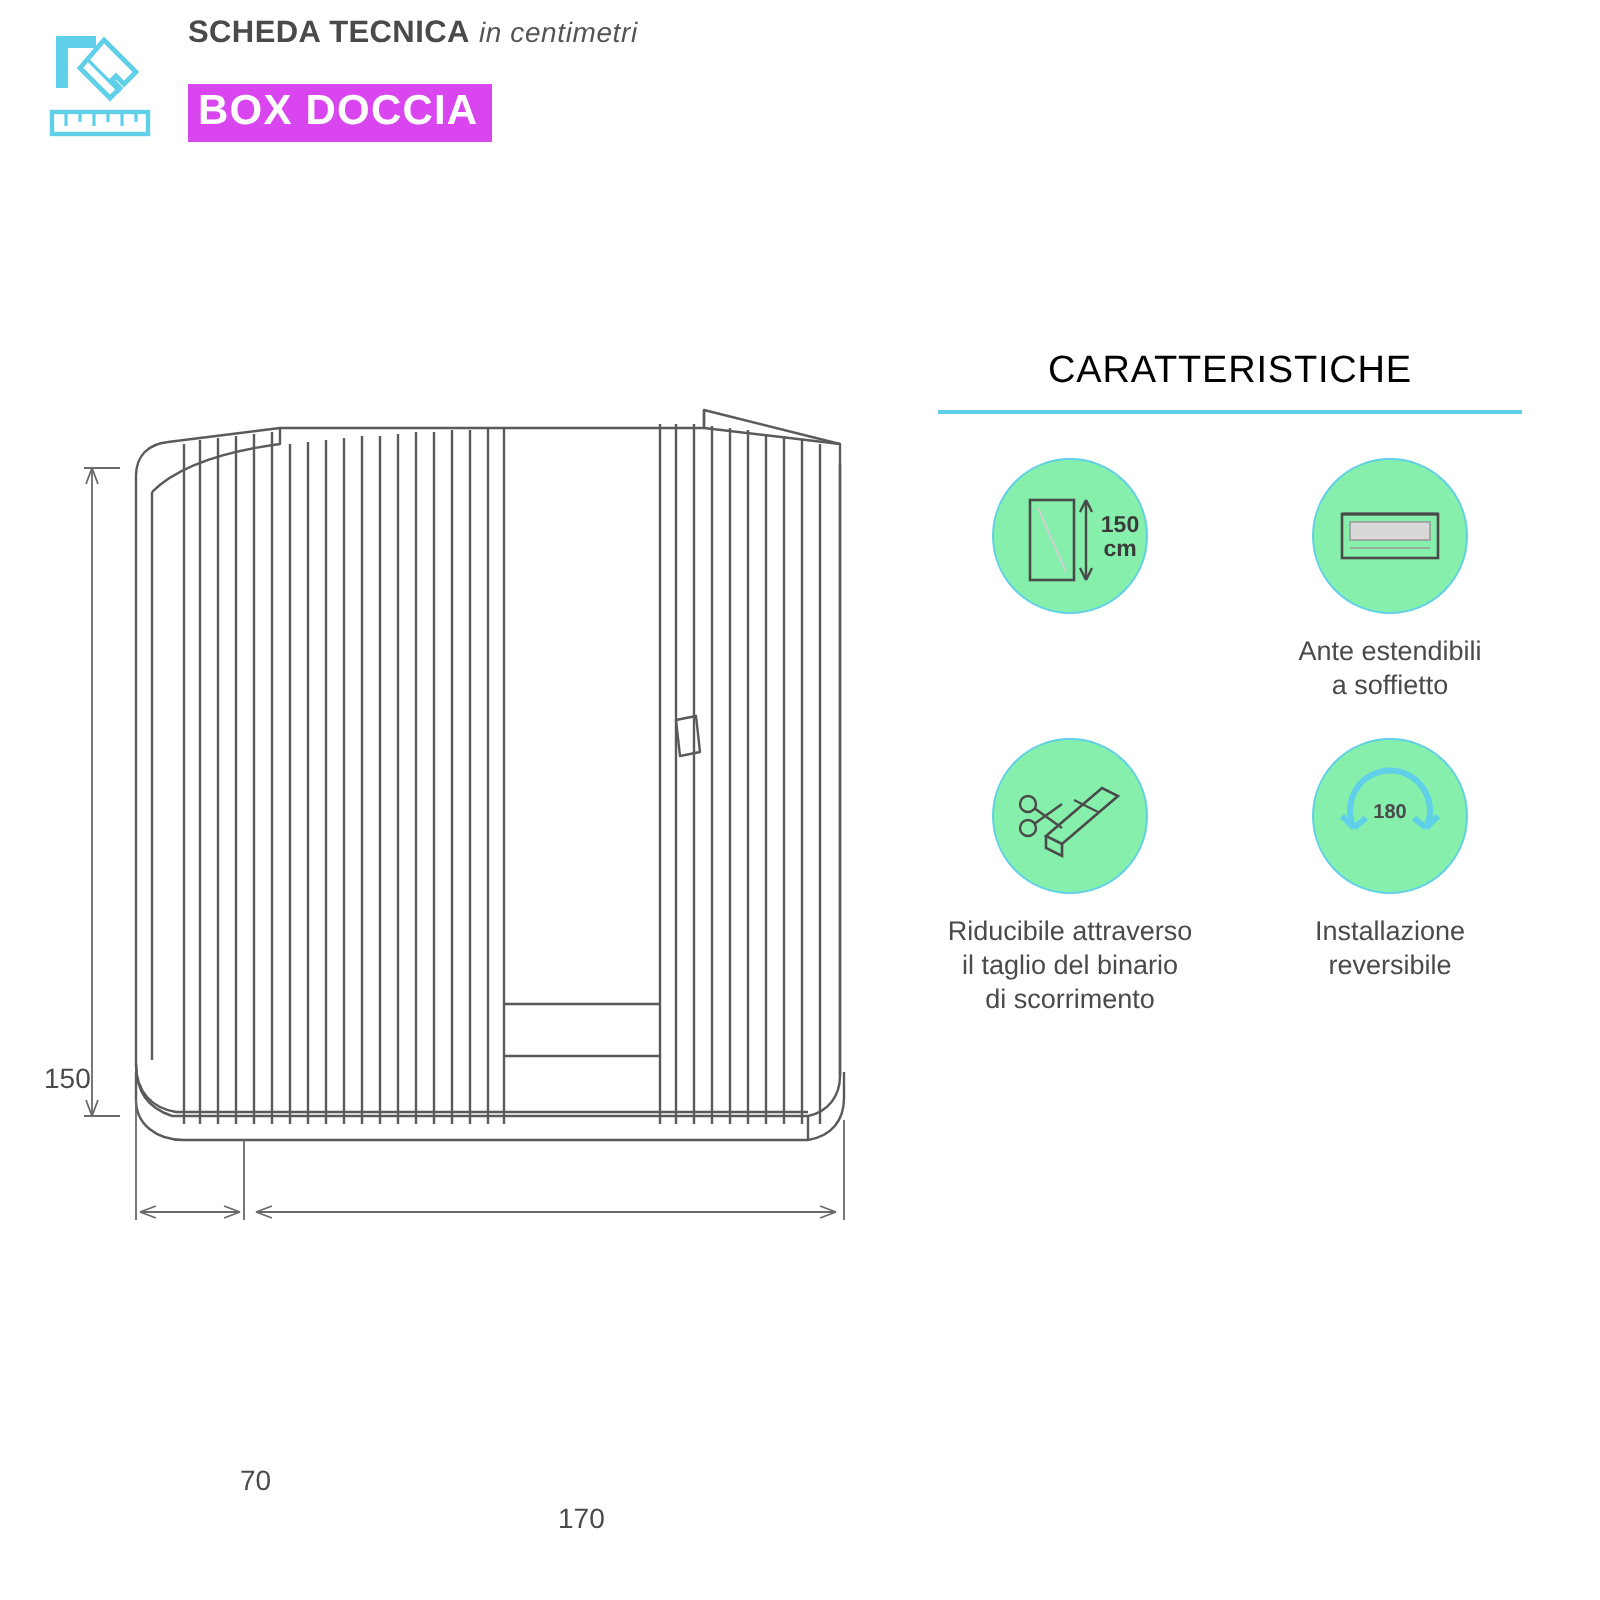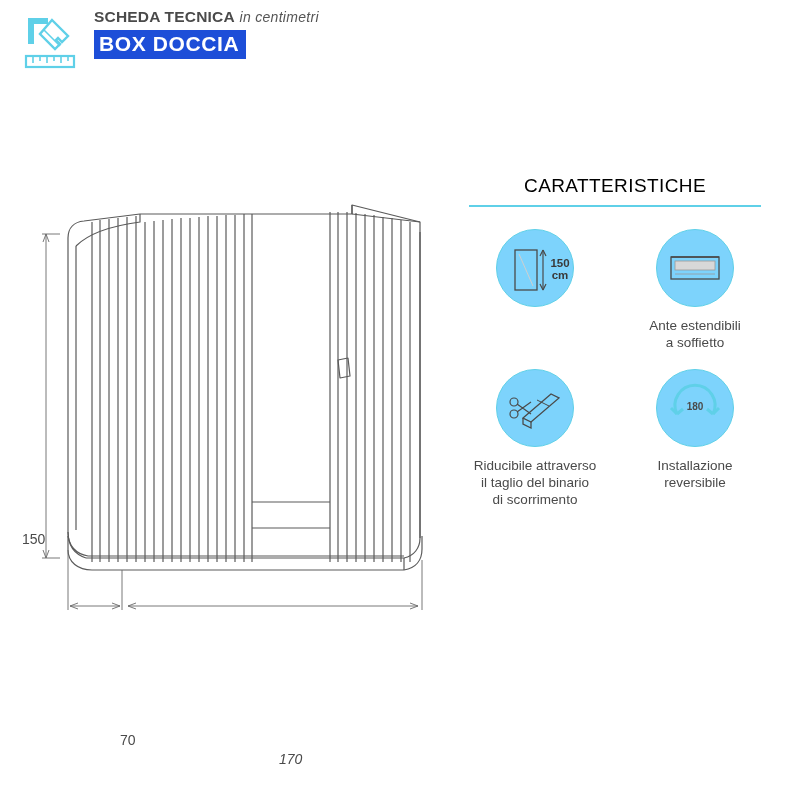--- a/index.html
+++ b/index.html
@@ -45,23 +45,23 @@
   .title-line1 b {
     font-weight: bold;
     letter-spacing: 0.2px;
   }
   .title-line1 i {
     font-style: italic;
     font-size: 14px;
     color: #555;
   }
   .title-line2 {
-    margin-top: 4px;
+    margin-top: 16px;
     display: inline-block;
-    background: #1d4ed8;
+    background: #d946ef;
     padding: 2px 7px 3px 5px;
   }
   .title-line2 span {
     font-size: 21px;
     font-weight: bold;
     color: #ffffff;
     letter-spacing: 0.6px;
     white-space: nowrap;
   }
 
@@ -95,21 +95,21 @@
     text-align: center;
     margin-bottom: 18px;
   }
   .feature-icon {
     width: 76px;
     height: 76px;
     border-radius: 50%;
     border: 1.6px solid #5fd0e8;
     margin: 0 auto 10px auto;
     position: relative;
-    background: #7dd3fc;
+    background: #86efac;
   }
   .feature-label {
     font-size: 13.5px;
     line-height: 17px;
     color: #4a4a4a;
     white-space: pre-line;
   }
 
   
   .drawing {
@@ -119,21 +119,21 @@
     width: 460px;
     height: 520px;
   }
   .dim-label {
     position: absolute;
     font-size: 14px;
     color: #4a4a4a;
   }
   #dim-height-label { left: 22px; top: 381px; }
   #dim-depth-label  { left: 84px; top: 582px; margin-left: 36px; }
-  #dim-width-label  { left: 279px; top: 601px; font-style: italic; }
+  #dim-width-label  { left: 279px; top: 601px; }
 
   .icon-text {
     position: absolute;
     font-size: 11.5px;
     font-weight: bold;
     color: #3a3a3a;
     line-height: 12px;
   }
 </style>
 </head>

